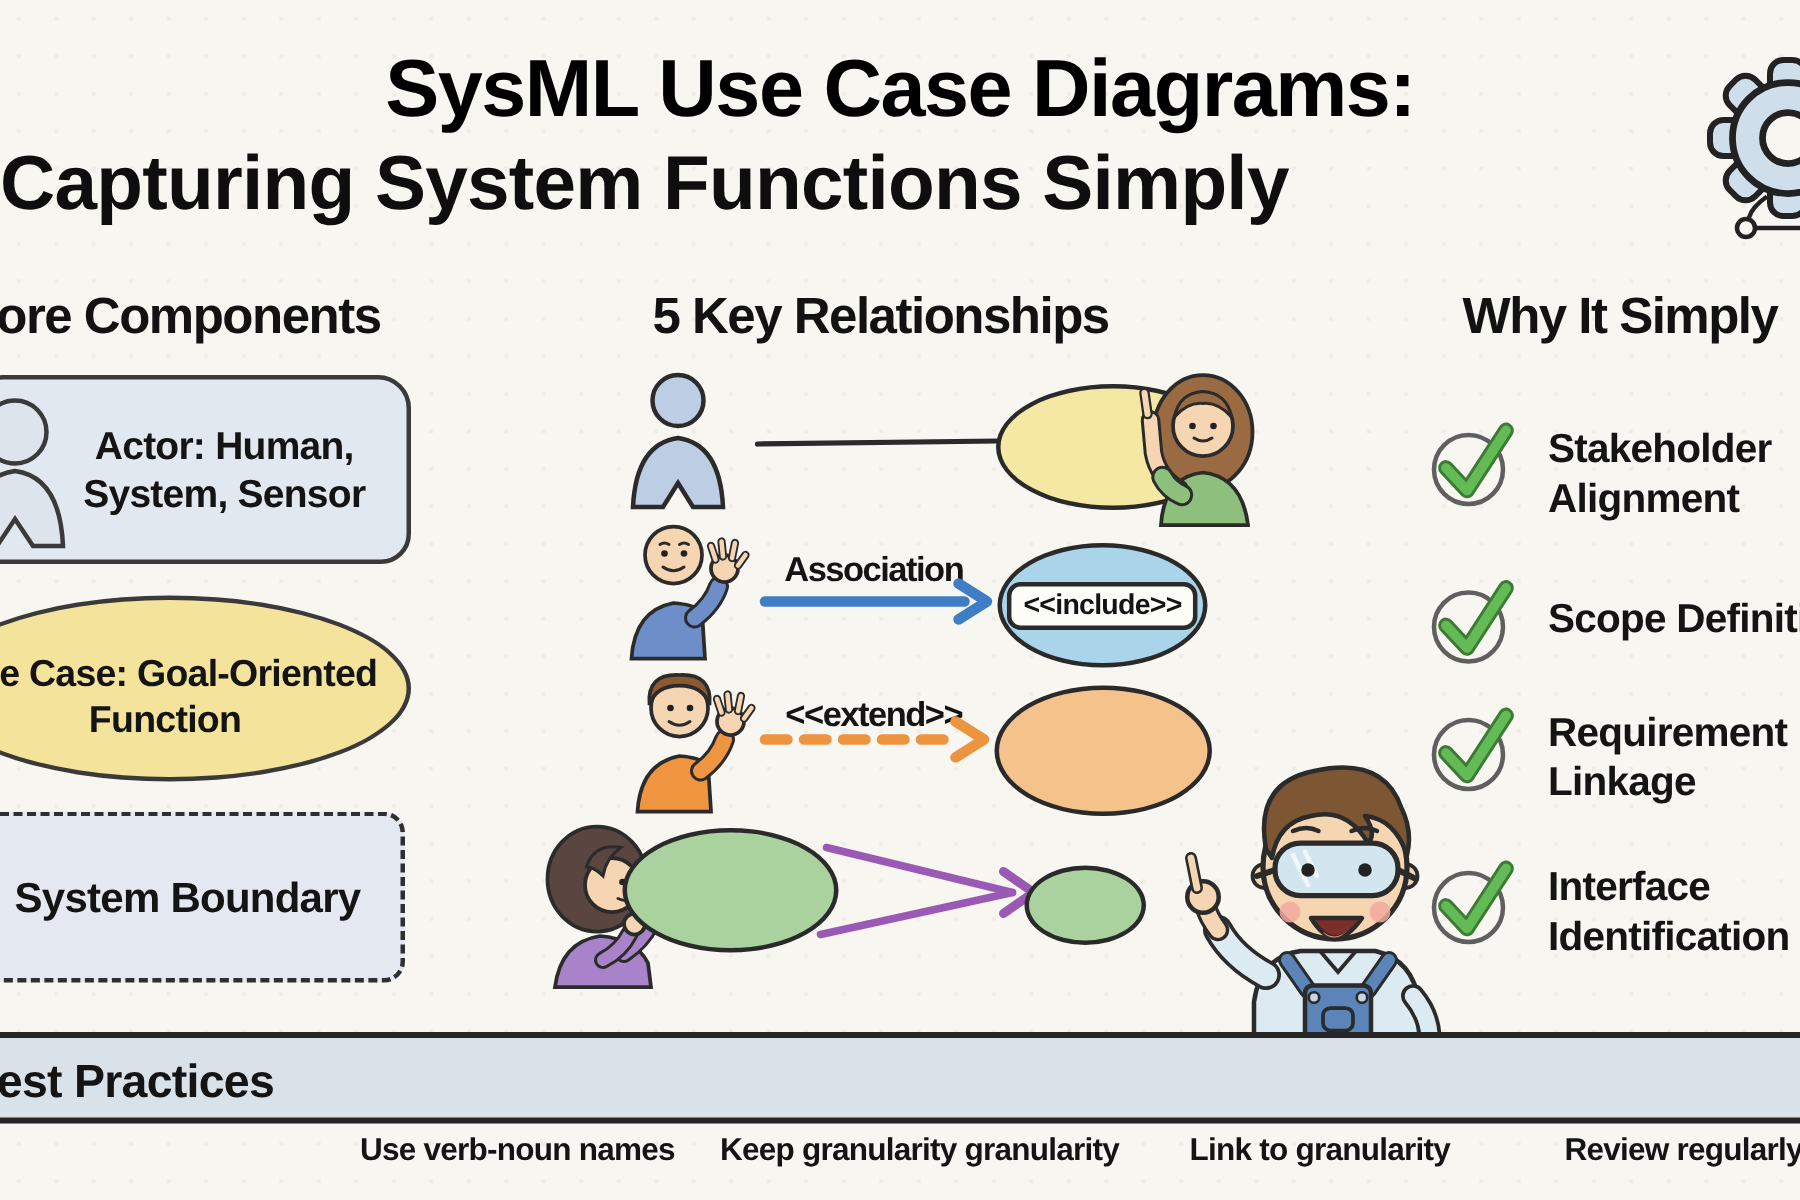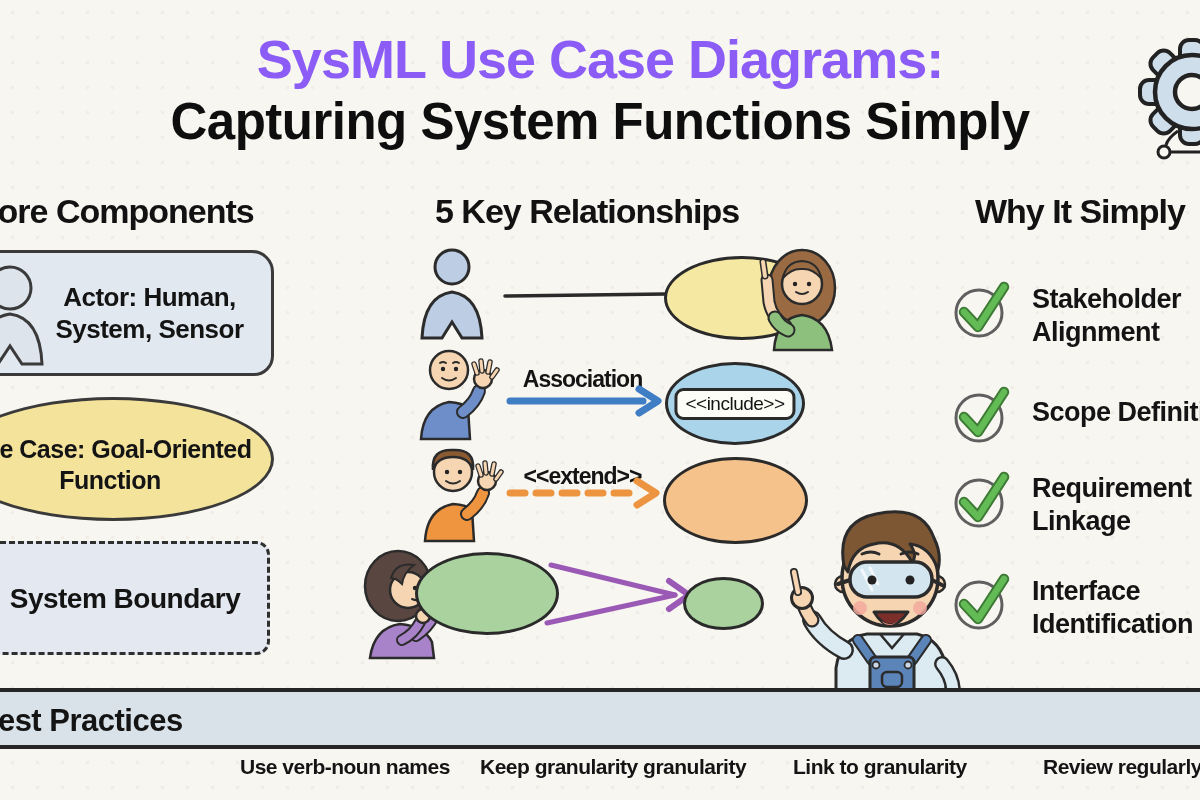--- a/index.html
+++ b/index.html
@@ -10,24 +10,24 @@
     color:#141414;
   }
   .dots{
     position:absolute; inset:0;
     background-image:radial-gradient(#e9e1d9 1.4px, transparent 1.6px);
     background-size:25px 25px; opacity:.5; pointer-events:none;
   }
   .abs{position:absolute;}
   .title1{
     top:28px; left:0; width:1200px; text-align:center;
-    font-size:54px; font-weight:bold; color:#8b5cf6; letter-spacing:-1px;
+    font-size:54px; font-weight:bold; color:#000000; letter-spacing:-1px;
   }
   .title2{
-    top:92px; left:0; width:1200px; text-align:center;
+    top:92px; left:0; width:1200px; 
     font-size:51px; font-weight:bold; color:#0e0e0e; letter-spacing:-0.5px;
   }
   .colhead{font-size:34px; font-weight:bold; color:#121212; letter-spacing:-1px; white-space:nowrap;}
   
   .actor-box{
     left:-16px; top:250px; width:284px; height:120px;
     background:#e2e8ef; border:3px solid #3a3a3a;
     border-radius:18px 22px 20px 16px;
   }
   .actor-text{
@@ -54,21 +54,21 @@
   .rel-label{font-size:23px; font-weight:bold; letter-spacing:-1px; white-space:nowrap; text-align:center;}
   .ellipse{border:3px solid #2a2a2a; border-radius:50%;}
   .el-yellow{left:664px; top:256px; width:150px; height:78px; background:#f5e8a2;}
   .el-blue{left:665px; top:362px; width:134px; height:77px; background:#a9d4ea;}
   .el-orange{left:663px; top:457px; width:139px; height:81px; background:#f6c28b;}
   .el-green-big{left:415px; top:552px; width:138px; height:77px; background:#a9d29e;}
   .el-green-small{left:683px; top:577px; width:75px; height:47px; background:#a9d29e;}
   .include-pill{
     position:absolute; left:50%; top:50%; transform:translate(-50%,-50%);
     background:#fdfdf7; border:3px solid #2a2a2a; border-radius:9px;
-    padding:2px 8px; font-size:19px; font-weight:normal; letter-spacing:-0.5px; white-space:nowrap;
+    padding:2px 8px; font-size:19px; font-weight:bold; letter-spacing:-0.5px; white-space:nowrap;
   }
   
   .why-item{font-size:27px; font-weight:bold; line-height:33px; letter-spacing:-0.5px;}
   .wrap2{width:185px;}
   .nowrap{white-space:nowrap;}
   
   .bar{
     left:-6px; top:688px; width:1212px; height:61px;
     background:#d9e2e9; border-top:4px solid #262626; border-bottom:4px solid #262626;
     box-sizing:border-box; z-index:6;

